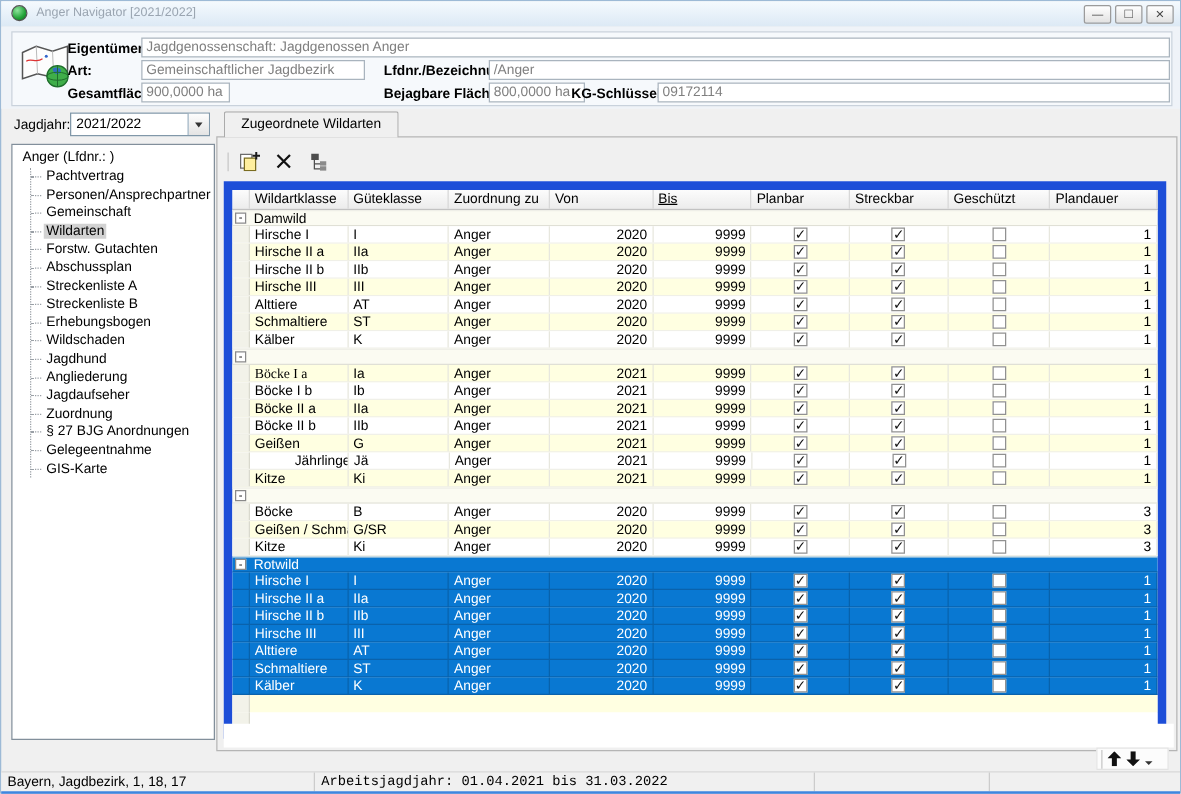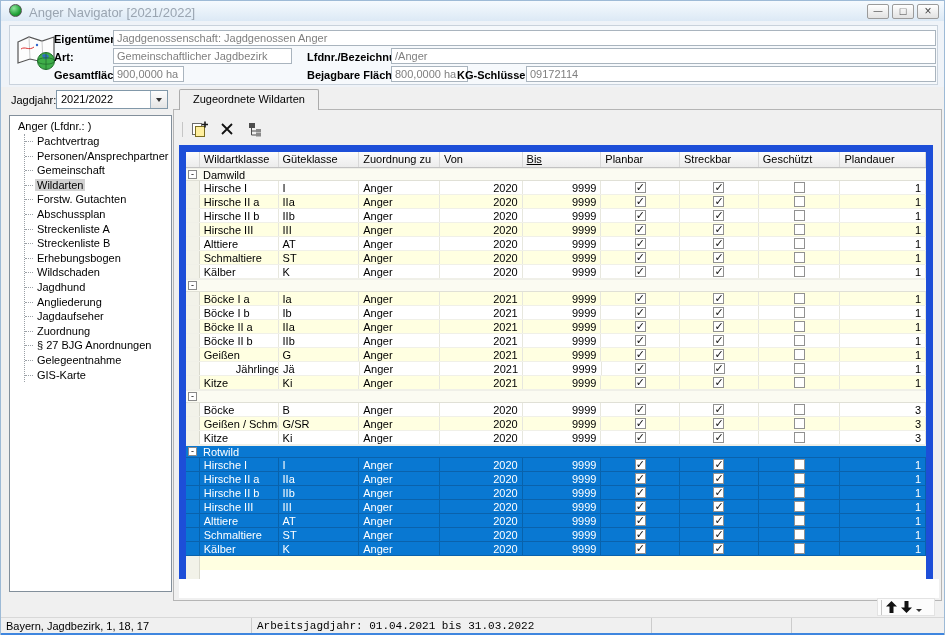--- a/index.html
+++ b/index.html
@@ -1,21 +1,21 @@
 <!DOCTYPE html>
 <html><head>
 <meta charset="utf-8">
 <style>
   html,body{margin:0;padding:0;}
   body{width:945px;height:635px;overflow:hidden;font-family:"Liberation Sans","DejaVu Sans",sans-serif;font-size:11px;color:#000;background:#F0F0F0;}
   .window{position:relative;width:945px;height:635px;background:#F0F0F0;border:1px solid #9DBAD6;box-sizing:border-box;}
   
   .titlebar{position:absolute;left:0;top:0;width:100%;height:20px;background:linear-gradient(#F5FAFE,#DCE9F5);border-bottom:1px solid #C9D9E8;}
   .app-icon{position:absolute;left:8px;top:3px;width:13px;height:13px;border-radius:50%;background:radial-gradient(circle at 35% 30%,#8fe59d,#22a338 60%,#0d6b1e);border:1px solid #555;box-sizing:border-box;}
-  .wtitle{position:absolute;left:28px;top:4px;color:#9AA5B1;font-size:13px;white-space:nowrap;}
+  .wtitle{position:absolute;left:28px;top:4px;color:#9AA5B1;font-size:10px;white-space:nowrap;}
   .win-controls{position:absolute;right:5px;top:3px;display:flex;gap:3px;}
   .win-btn{width:20px;height:13px;border:1px solid #9B9B9B;border-radius:2px;background:linear-gradient(#FFFFFF,#E2E2E2);display:flex;align-items:center;justify-content:center;font-size:9px;color:#444;line-height:9px;cursor:default;}
   
   .top-zone{position:absolute;left:0;top:20px;width:100%;height:66px;background:#EFF3F8;}
   .form-panel{position:absolute;left:8px;top:24px;width:929px;height:60px;background:#F6F9FC;border:1px solid #C9D2DC;box-sizing:border-box;}
   .f-label{position:absolute;font-weight:bold;white-space:nowrap;}
   .f-input{position:absolute;height:16px;border:1px solid #A9B4BE;background:#fff;color:#7F7F7F;font-family:"Liberation Sans","DejaVu Sans",sans-serif;font-size:11px;padding:0 3px;box-sizing:border-box;}
   .map-icon{position:absolute;left:6px;top:8px;}
   
   .jj-label{position:absolute;left:10px;top:93px;}
@@ -324,21 +324,21 @@
             </div>
             <div class="c r" style="width: 87px;">1</div>
           </div>
           <div class="grow">
             <div class="gc" style="width: 14px;">
               <span class="cbox">-</span>
             </div>
           </div>
           <div class="drow alt">
             <div class="c ind" style="width: 14px;"></div>
-            <div class="c" style="width: 80px;">Böcke I a</div>
+            <div class="c" style="width: 80px; font-family: Liberation Serif, serif;">Böcke I a</div>
             <div class="c" style="width: 82px;">Ia</div>
             <div class="c" style="width: 82px;">Anger</div>
             <div class="c r" style="width: 84px;">2021</div>
             <div class="c r" style="width: 80px;">9999</div>
             <div class="c ck" style="width: 80px;">
               <span class="cb on"></span>
             </div>
             <div class="c ck" style="width: 80px;">
               <span class="cb on"></span>
             </div>

